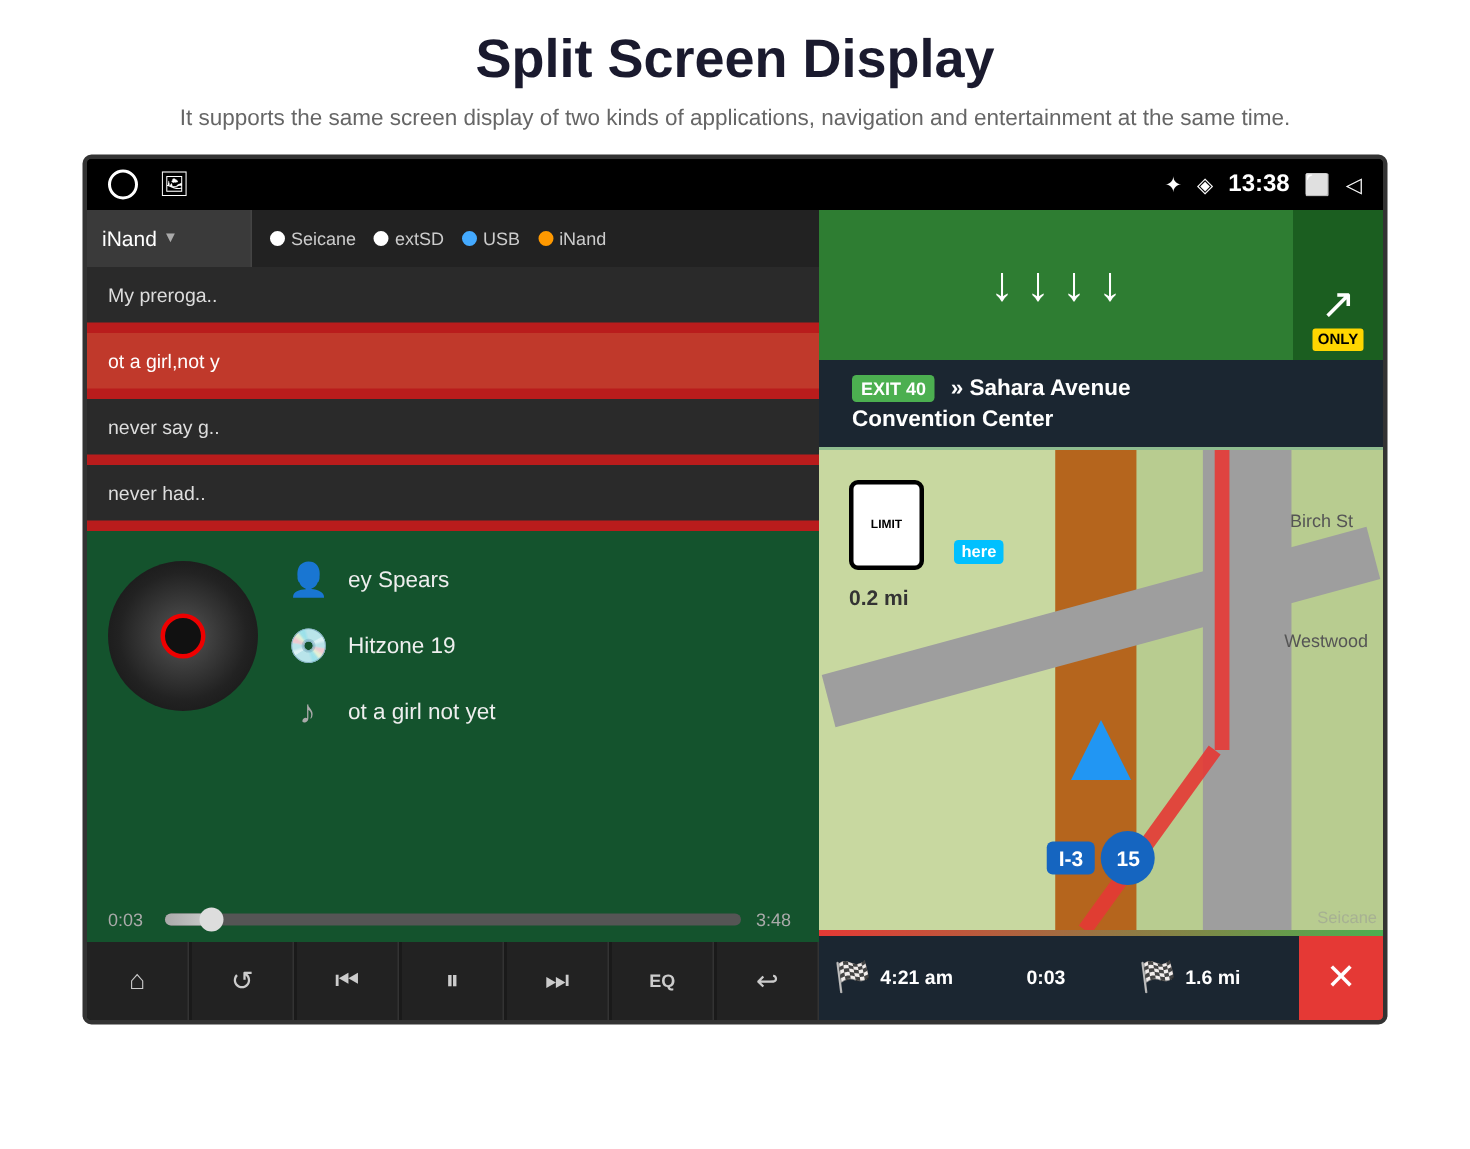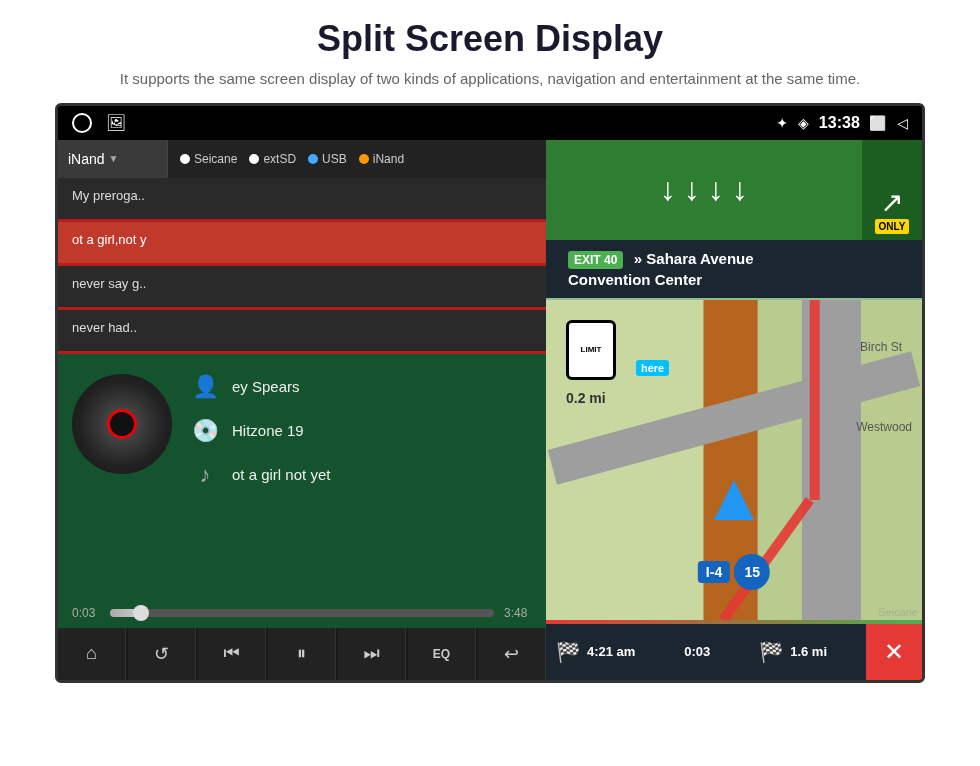--- a/index.html
+++ b/index.html
@@ -147,27 +147,27 @@
     
     .playlist {
       display: flex;
       flex-direction: column;
       background: #2a2a2a;
     }
     .playlist-item {
       padding: 10px 14px;
       font-size: 13px;
       color: #ddd;
-      border-bottom: 3px solid #b91c1c;
+      border-bottom: 7px solid #b91c1c;
       white-space: nowrap;
       overflow: hidden;
       text-overflow: ellipsis;
       height: 44px;
       display: flex;
-      align-items: flex-start;
+      align-items: center;
     }
     .playlist-item.active {
       background: #c0392b;
       color: #fff;
     }
 
     
     .player-center {
       display: flex;
       flex: 1;
@@ -731,21 +731,21 @@
           </div>
 
           <div class="here-logo">here</div>
 
           <div class="distance-indicator" style="top:90px; left:20px; color:#333; font-size:14px; font-weight:bold; position:absolute;">0.2 mi</div>
 
 
           <div class="nav-triangle"></div>
 
           <div class="highway-shield">
-            <div class="i15-label">I-4</div>
+            <div class="i15-label">I-3</div>
             <div class="shield-15">15</div>
           </div>
 
           <div class="map-label" style="top:40px; right:20px;">Birch St</div>
           <div class="map-label" style="top:120px; right:10px;">Westwood</div>
         </div>
 
         <div class="red-route-line"></div>
 
         <div class="nav-bottom-bar">

